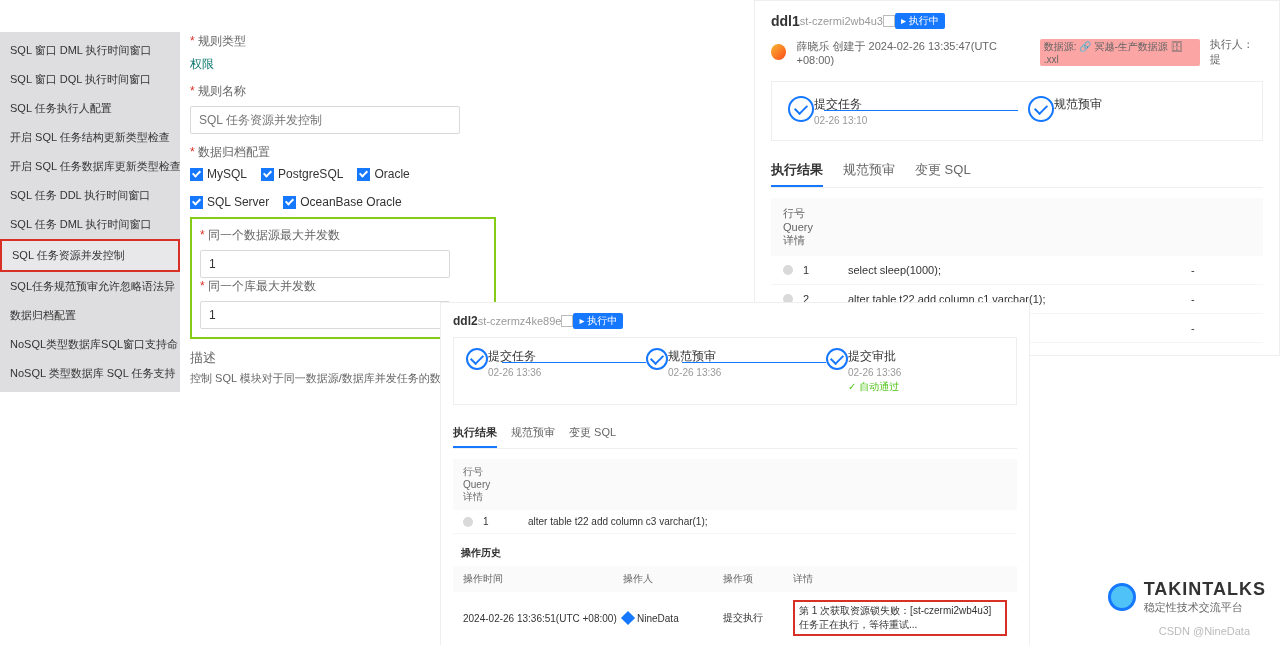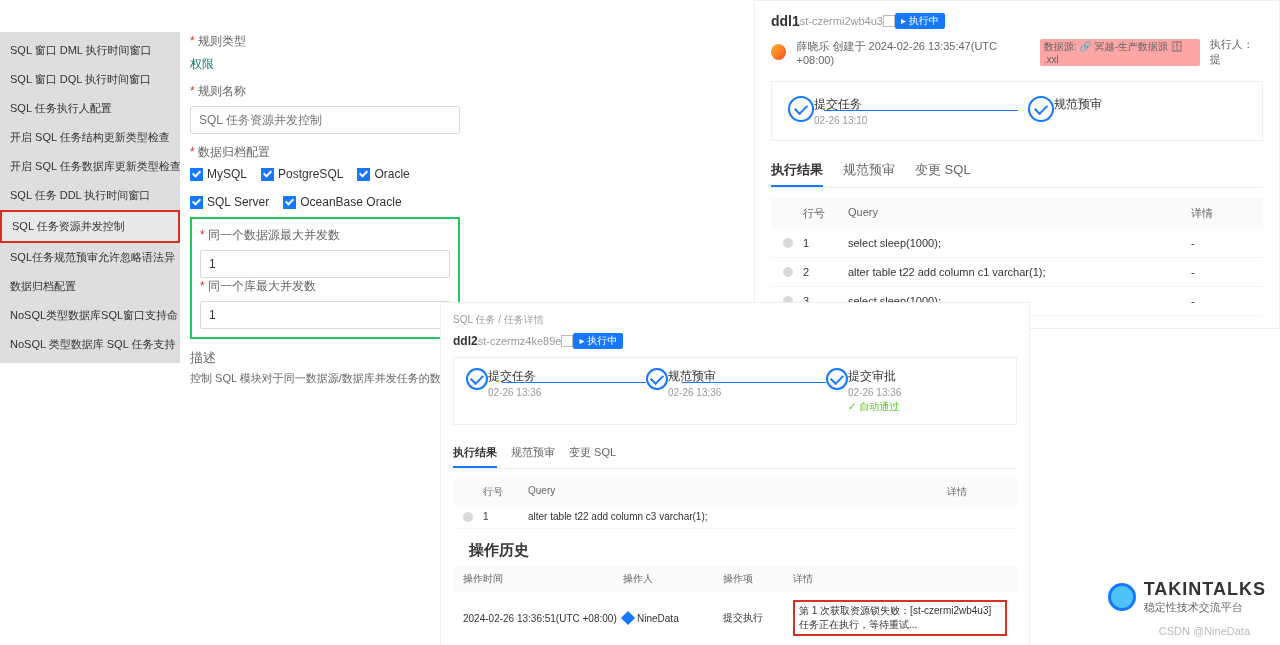--- a/index.html
+++ b/index.html
@@ -10,21 +10,21 @@
 .form-area { position: absolute; left: 190px; top: 12px; width: 280px; padding: 11px 0; }
 .form-label { font-size: 12px; color: #666; margin: 10px 0 6px; }
 .form-label::before { content: "* "; color: #d93025; }
 .form-value { font-size: 12px; color: #0f766e; margin-bottom: 6px; font-family: Liberation Serif, serif; }
 .form-input { width: 270px; padding: 6px 8px; border: 1px solid #d9d9d9; border-radius: 2px; background: #fff; font-size: 12px; color: #bfbfbf; }
 .form-input.filled { color: #333; }
 .checks { display: flex; flex-wrap: wrap; gap: 14px; margin-top: 6px; }
 .check { display: flex; align-items: center; gap: 4px; font-size: 12px; }
 .checkbox { width: 13px; height: 13px; border: 1px solid #1677ff; background: #1677ff; display: inline-flex; align-items: center; justify-content: center; }
 .checkbox::after { content: ""; width: 3px; height: 6px; border: solid white; border-width: 0 2px 2px 0; transform: rotate(45deg); margin-top: -2px; }
-.red-box { border: 2px solid #22c55e; padding: 8px; margin-top: 8px; width: 270px; }
+.red-box { border: 2px solid #84cc16; padding: 8px; margin-top: 8px; width: 306px; }
 .red-box .form-label { margin-top: 0; }
 .red-box .form-input { width: 250px; }
 .desc-label { font-size: 13px; color: #666; margin-top: 10px; }
 .desc-text { font-size: 11px; color: #666; margin-top: 4px; }
 
 .task1 { position: absolute; left: 754px; top: 0; right: 0; border: 1px solid #eee; background: #fff; padding: 12px 16px; }
 .task-header { display: flex; align-items: center; gap: 0; font-size: 12px; margin-bottom: 8px; }
 .task-name { font-weight: 600; font-size: 14px; }
 .task-id { color: #999; font-size: 11px; }
 .copy-icon { width: 12px; height: 12px; border: 1px solid #bbb; }
@@ -37,37 +37,37 @@
 .step-circle { width: 26px; height: 26px; border: 2px solid #1677ff; border-radius: 50%; display: flex; align-items: center; justify-content: center; flex-shrink: 0; }
 .step-circle::after { content: ""; width: 6px; height: 10px; border: solid #1677ff; border-width: 0 2px 2px 0; transform: rotate(45deg); margin-top: -2px; }
 .step-body { }
 .step-title { font-size: 12px; color: #333; }
 .step-time { font-size: 10px; color: #999; margin-top: 2px; }
 .step-line { position: absolute; top: 14px; left: 36px; right: -30px; height: 1px; background: #1677ff; }
 .step:last-child .step-line { display: none; }
 .tabs { display: flex; gap: 20px; border-bottom: 1px solid #eee; margin-bottom: 10px; }
 .tab { padding: 6px 0; font-size: 13px; color: #666; cursor: pointer; }
 .tab.active { color: #333; font-weight: 600; border-bottom: 2px solid #1677ff; }
-.table-head { display: flex; background: #fafafa; padding: 8px 12px; font-size: 11px; color: #666; }
+.table-head { display: flex; background: #fafafa; padding: 8px 12px; font-size: 11px; color: #666; flex-direction: column; }
 .col-no { width: 45px; }
 .col-q { flex: 1; }
 .col-d { width: 60px; }
 .table-row { display: flex; padding: 8px 12px; font-size: 11px; border-bottom: 1px solid #f5f5f5; align-items: center; }
 .dot { width: 10px; height: 10px; border-radius: 50%; background: #d9d9d9; margin-right: 10px; }
 
 .task2 { position: absolute; left: 440px; top: 302px; width: 590px; border: 1px solid #eee; background: #fff; padding: 10px 12px; font-size: 10px; }
 .task2 .task-header { font-size: 11px; }
 .task2 .task-name { font-size: 12px; }
 .task2 .steps { padding: 10px 12px; gap: 30px; }
 .task2 .step { min-width: 150px; }
 .task2 .step-circle { width: 22px; height: 22px; }
 .task2 .tabs { gap: 14px; }
 .task2 .tab { font-size: 11px; }
 .task2 .table-head, .task2 .table-row { padding: 6px 10px; font-size: 10px; }
-.history-title { font-size: 15px; font-weight: 600; margin: 12px 16px 6px; }
+.history-title { font-size: 10px; font-weight: 600; margin: 12px 8px 6px; }
 .hist-head { display: flex; background: #fafafa; padding: 6px 10px; font-size: 10px; color: #666; }
 .hist-row { display: flex; padding: 8px 10px; font-size: 10px; align-items: center; }
 .hc1 { width: 160px; }
 .hc2 { width: 100px; display:flex; align-items:center; gap:4px;}
 .hc3 { width: 70px; }
 .hc4 { flex: 1; border: 2px solid #d93025; padding: 2px 4px; }
 .nd-icon { width:10px; height:10px; background:#1677ff; transform: rotate(45deg); }
 
 .brand { position: absolute; right: 14px; bottom: 30px; display: flex; align-items: center; gap: 8px; }
 .brand-logo { width: 28px; height: 28px; border-radius: 50%; border: 3px solid #1677ff; background: #4fc3f7; }
@@ -78,20 +78,21 @@
 </head>
 <body>
 
 <div class="sidebar">
   <div class="sidebar-item">SQL 窗口 DML 执行时间窗口</div>
   <div class="sidebar-item">SQL 窗口 DQL 执行时间窗口</div>
   <div class="sidebar-item">SQL 任务执行人配置</div>
   <div class="sidebar-item">开启 SQL 任务结构更新类型检查</div>
   <div class="sidebar-item">开启 SQL 任务数据库更新类型检查</div>
   <div class="sidebar-item">SQL 任务 DDL 执行时间窗口</div>
+  <div class="sidebar-item">SQL 任务 DML 执行时间窗口</div>
   <div class="sidebar-item active">SQL 任务资源并发控制</div>
   <div class="sidebar-item">SQL任务规范预审允许忽略语法异</div>
   <div class="sidebar-item">数据归档配置</div>
   <div class="sidebar-item">NoSQL类型数据库SQL窗口支持命</div>
   <div class="sidebar-item">NoSQL 类型数据库 SQL 任务支持</div>
 </div>
 
 <div class="form-area">
   <div class="form-label">规则类型</div>
   <div class="form-value">权限</div>
@@ -184,21 +185,20 @@
     </div>
   <div class="table-row">
       <span class="dot"></span>
       <span class="col-no">3</span>
       <span class="col-q">select sleep(1000);</span>
       <span class="col-d">-</span>
     </div>
 </div>
 
 <div class="task2">
-  <div style="color:#999;font-size:10px;margin-bottom:6px;">SQL 任务 / 任务详情</div>
   <div class="task-header">
     <span class="task-name">ddl2</span>
     <span class="task-id">st-czermz4ke89e</span>
     <span class="copy-icon"></span>
     <span class="status-badge">▸ <span>执行中</span></span>
   </div>
   <div class="steps">
     <div class="step">
         <span class="step-circle"></span>
         <div class="step-body">

